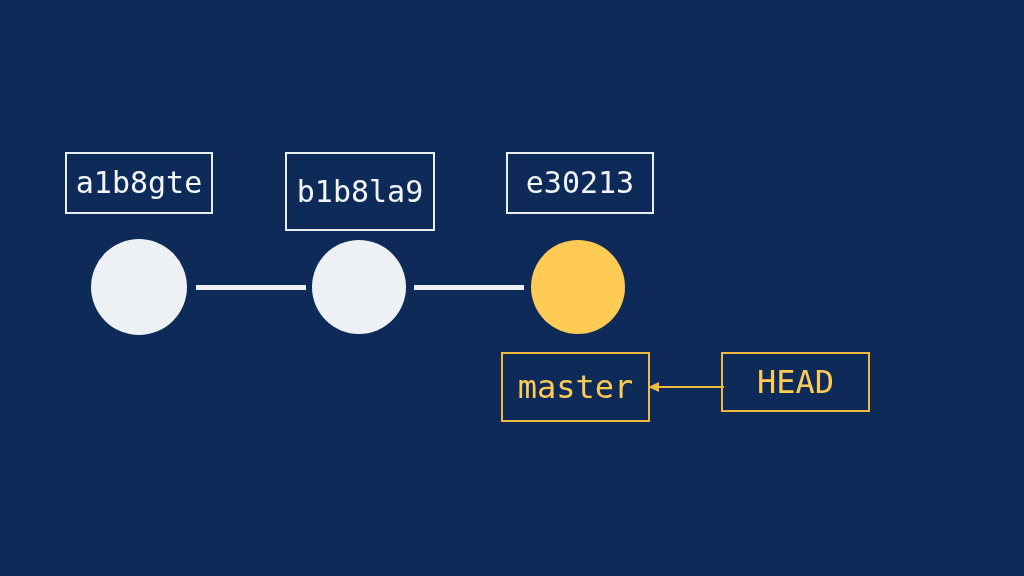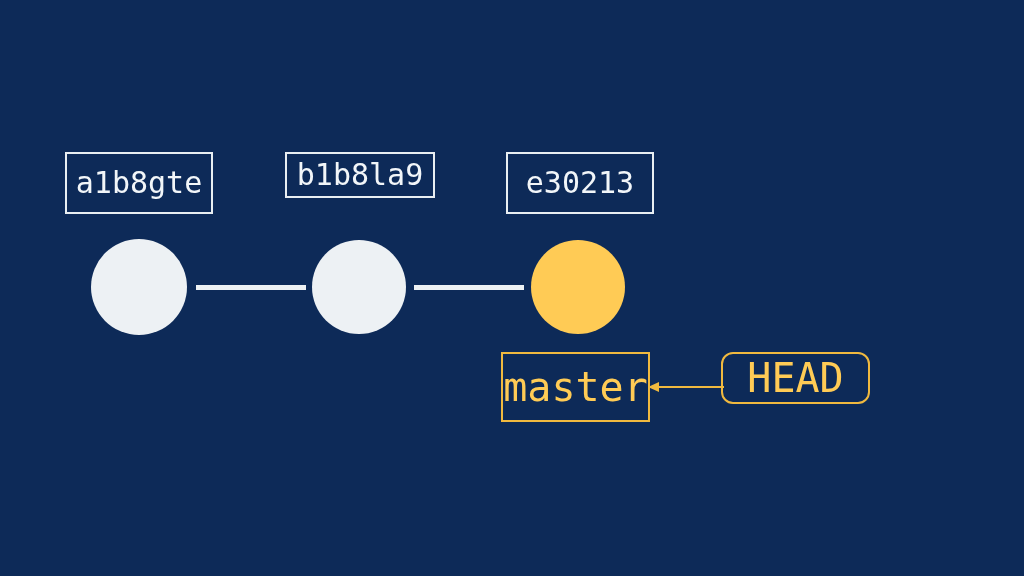--- a/index.html
+++ b/index.html
@@ -32,21 +32,21 @@
   .hash-box .hash-text {
     color: #F2F6F9;
     font-family: "DejaVu Sans Mono", "Liberation Mono", monospace;
     font-size: 30px;
     line-height: 1;
     letter-spacing: 0px;
     white-space: nowrap;
   }
 
   #hash-box-0 { left: 65px;  top: 152px; width: 148px; height: 62px; justify-content: center; }
-  #hash-box-1 { left: 285px; top: 152px; width: 150px; height: 46px; }
+  #hash-box-1 { left: 285px; top: 152px; width: 150px; height: 79px; }
   #hash-box-2 { left: 506px; top: 152px; width: 148px; height: 62px; text-align: center; }
 
   
   .commit-node {
     position: absolute;
     border-radius: 50%;
   }
   #commit-node-0 {
     left: 91px; top: 239px; width: 96px; height: 96px;
     background: #EDF1F4;
@@ -75,26 +75,26 @@
     box-sizing: border-box;
     border: 2px solid #F0B93F;
     background: transparent;
     display: flex;
     align-items: center;
     justify-content: center;
   }
   .ref-box .ref-text {
     color: #FFCB55;
     font-family: "DejaVu Sans Mono", "Liberation Mono", monospace;
-    font-size: 40px;
+    font-size: 32px;
     line-height: 1;
     white-space: nowrap;
   }
   #ref-box-master { left: 501px; top: 352px; width: 149px; height: 70px; }
-  #ref-box-head   { left: 721px; top: 352px; width: 149px; height: 52px; border-radius: 12px; }
+  #ref-box-head   { left: 721px; top: 352px; width: 149px; height: 60px; }
 
   
   #head-to-master-arrow {
     position: absolute;
     left: 646px;
     top: 372px;
     width: 78px;
     height: 30px;
     pointer-events: none;
   }

